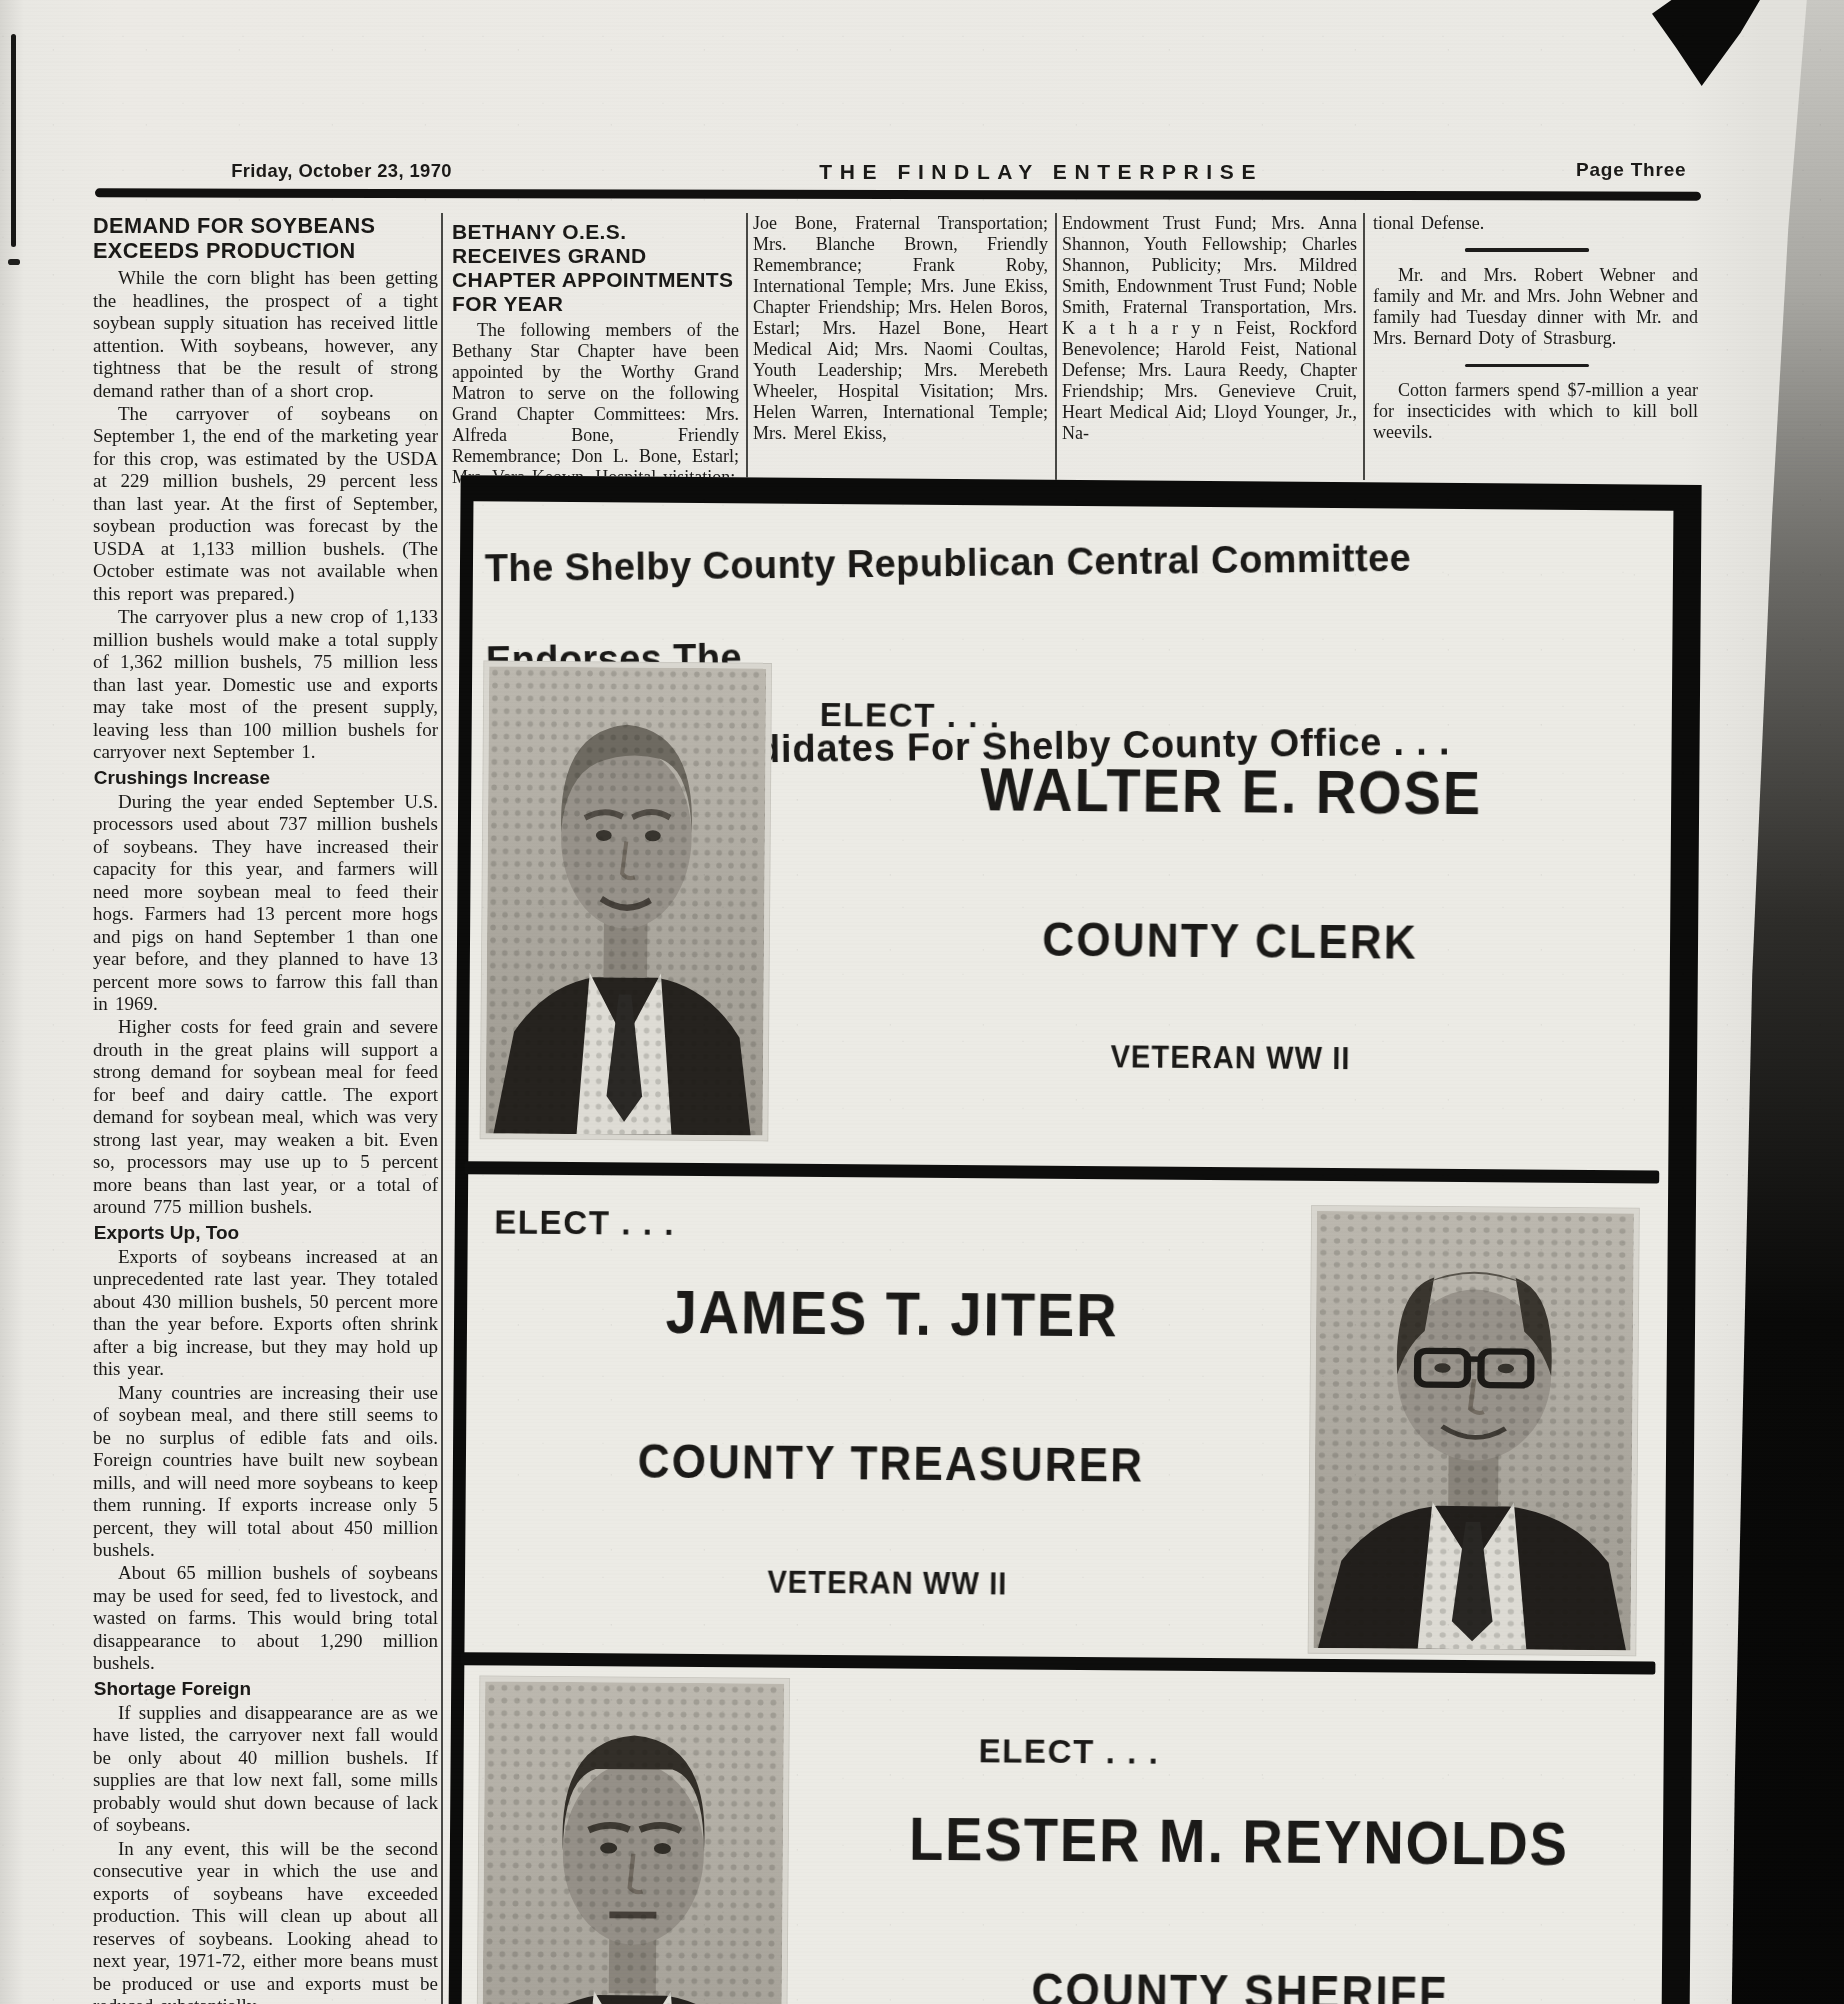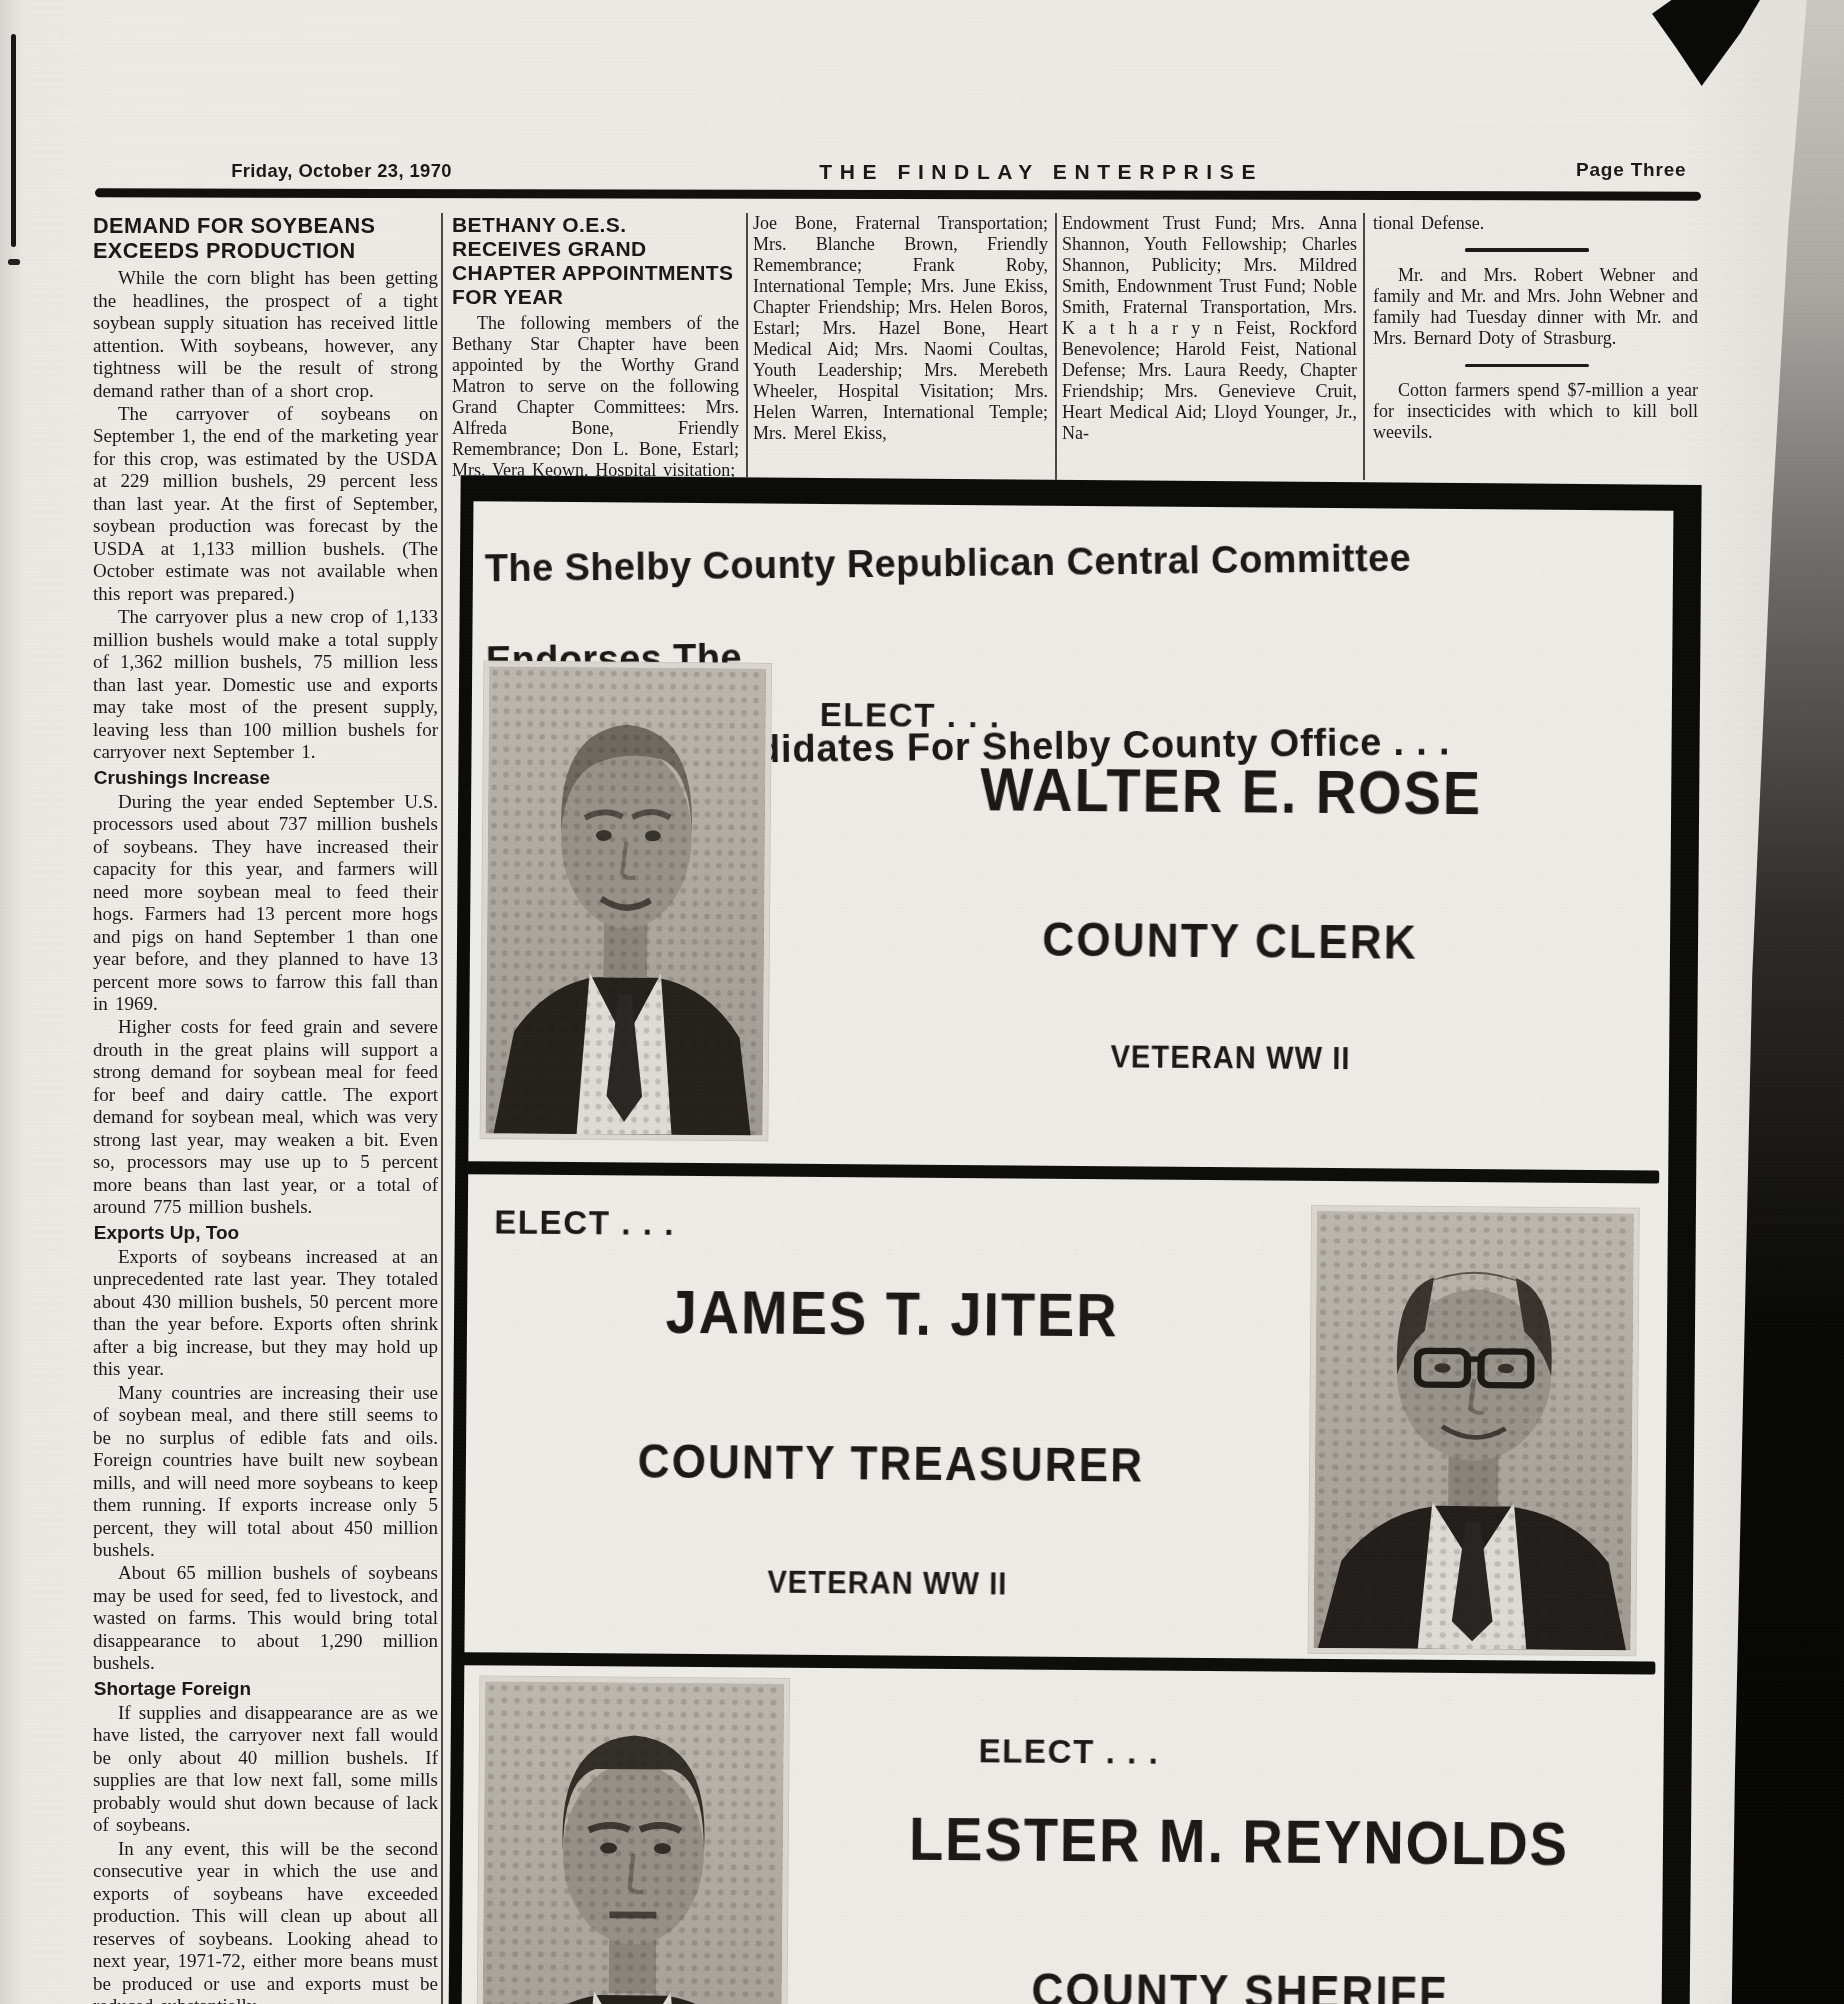--- a/index.html
+++ b/index.html
@@ -39,21 +39,21 @@
   .masthead-rule{position:absolute;left:95px;top:190px;width:1606px;height:8.8px;background:#121110;
     border-radius:4.8px;transform:rotate(.12deg);}
   
   .vrule{position:absolute;width:2px;background:#2c2b29;opacity:.85;}
   .vr1{left:441px;top:213px;height:2442px;}
   .vr2{left:746px;top:213px;height:267px;}
   .vr3{left:1055px;top:213px;height:267px;}
   .vr4{left:1363px;top:213px;height:267px;}
   .col{position:absolute;top:213px;filter:blur(0.2px);}
   .c1{left:93px;width:345px;}
-  .c2{left:452px;width:287px;}
+  .c2{left:452px;width:287px;margin-top:7px;}
   .c3{left:753px;width:295px;}
   .c4{left:1062px;width:295px;}
   .c5{left:1373px;width:325px;}
   .col p{margin:0 0 0.8px 0;font-size:19px;line-height:22.5px;text-align:justify;text-indent:25px;
     word-spacing:2.4px;}
   .col p.noindent{text-indent:0;}
   .c2 p,.c3 p,.c4 p{font-size:18px;line-height:21px;}
   .c5 p{font-size:18px;line-height:21px;}
   .headline{font-family:"Liberation Sans",sans-serif;font-weight:700;font-size:21.7px;line-height:25px;
     letter-spacing:0.4px;margin:0 0 4px 0;}
@@ -124,21 +124,21 @@
 
   
   <div class="vrule vr1"></div>
   <div class="vrule vr2"></div>
   <div class="vrule vr3"></div>
   <div class="vrule vr4"></div>
 
   
   <div class="col c1">
     <div class="headline">DEMAND FOR SOYBEANS EXCEEDS PRODUCTION</div>
-    <p>While the corn blight has been getting the headlines, the prospect of a tight soybean supply situation has received little attention. With soybeans, however, any tightness will be the result of strong demand rather than of a short crop.</p>
+    <p>While the corn blight has been getting the headlines, the prospect of a tight soybean supply situation has received little attention. With soybeans, however, any tightness that be the result of strong demand rather than of a short crop.</p>
     <p>The carryover of soybeans on September 1, the end of the marketing year for this crop, was estimated by the USDA at 229 million bushels, 29 percent less than last year. At the first of September, soybean production was forecast by the USDA at 1,133 million bushels. (The October estimate was not available when this report was prepared.)</p>
     <p>The carryover plus a new crop of 1,133 million bushels would make a total supply of 1,362 million bushels, 75 million less than last year. Domestic use and exports may take most of the present supply, leaving less than 100 million bushels for carryover next September 1.</p>
     <div class="subhead">Crushings Increase</div>
     <p>During the year ended September U.S. processors used about 737 million bushels of soybeans. They have increased their capacity for this year, and farmers will need more soybean meal to feed their hogs. Farmers had 13 percent more hogs and pigs on hand September 1 than one year before, and they planned to have 13 percent more sows to farrow this fall than in 1969.</p>
     <p>Higher costs for feed grain and severe drouth in the great plains will support a strong demand for soybean meal for feed for beef and dairy cattle. The export demand for soybean meal, which was very strong last year, may weaken a bit. Even so, processors may use up to 5 percent more beans than last year, or a total of around 775 million bushels.</p>
     <div class="subhead">Exports Up, Too</div>
     <p>Exports of soybeans increased at an unprecedented rate last year. They totaled about 430 million bushels, 50 percent more than the year before. Exports often shrink after a big increase, but they may hold up this year.</p>
     <p>Many countries are increasing their use of soybean meal, and there still seems to be no surplus of edible fats and oils. Foreign countries have built new soybean mills, and will need more soybeans to keep them running. If exports increase only 5 percent, they will total about 450 million bushels.</p>
     <p>About 65 million bushels of soybeans may be used for seed, fed to livestock, and wasted on farms. This would bring total disappearance to about 1,290 million bushels.</p>
     <div class="subhead">Shortage Foreign</div>

